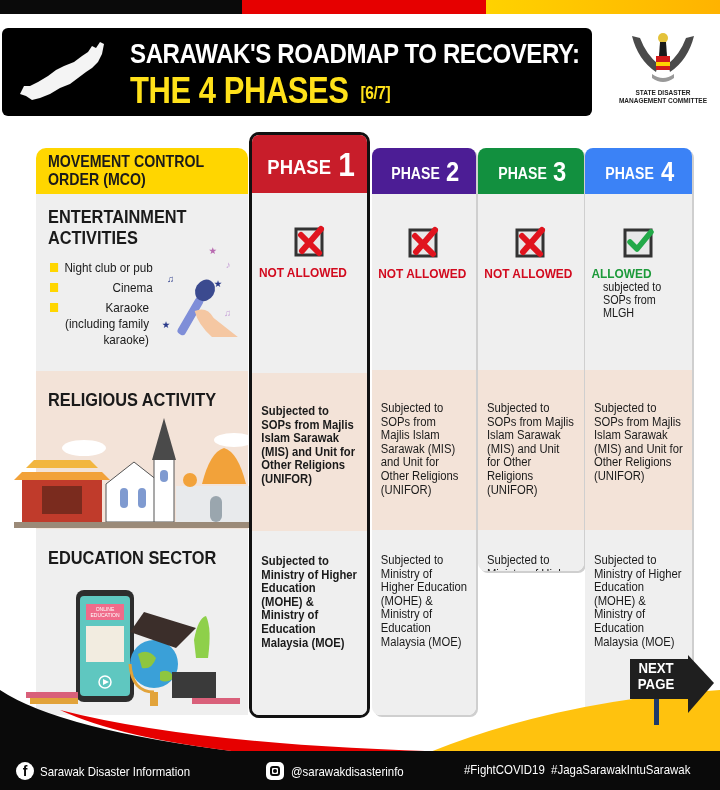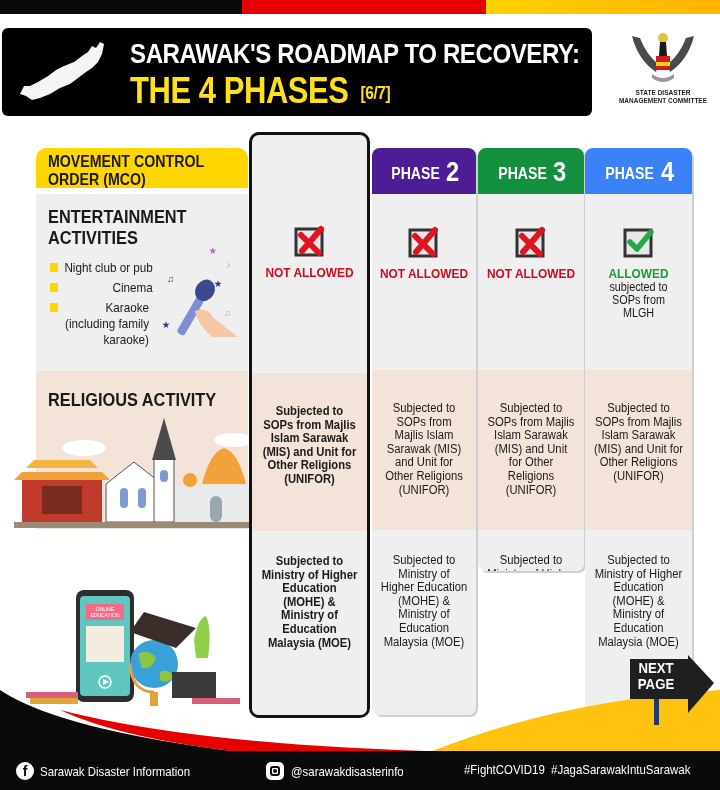--- a/index.html
+++ b/index.html
@@ -15,21 +15,21 @@
   .map-icon { position: absolute; left: 14px; top: 10px; width: 96px; height: 70px; }
   .title-line1 { position: absolute; left: 128px; top: 10px; color: #ffffff; font-weight: bold; font-size: 28px; letter-spacing: -0.5px; white-space: nowrap; transform: scaleX(0.86); transform-origin: left; }
   .title-line2 { position: absolute; left: 128px; top: 42px; color: #ffe11a; font-weight: bold; font-size: 36px; letter-spacing: -0.5px; white-space: nowrap; transform: scaleX(0.86); transform-origin: left; }
   .title-page { color: #ffe11a; font-size: 18px; margin-left: 14px; vertical-align: 4px; }
 
   .crest { position: absolute; left: 630px; top: 30px; width: 66px; height: 56px; }
   .crest-caption { position: absolute; left: 608px; top: 89px; width: 110px; text-align: center; font-size: 6.5px; font-weight: bold; color: #222; line-height: 8px; }
 
   
   .left-col { position: absolute; left: 36px; top: 148px; width: 212px; height: 567px; }
-  .mco-header { position: absolute; left: 0; top: 0; width: 212px; height: 40px; background: #ffd600; border-radius: 10px 10px 0 0; padding: 4px 0 0 12px; font-weight: bold; font-size: 16.5px; line-height: 18px; color: #1a1a1a; transform-origin: left; }
+  .mco-header { position: absolute; left: 0; top: 0; width: 212px; height: 46px; background: #ffd600; border-radius: 10px 10px 0 0; padding: 4px 0 0 12px; font-weight: bold; font-size: 16.5px; line-height: 18px; color: #1a1a1a; transform-origin: left; }
   .mco-header span { display: block; transform: scaleX(0.86); transform-origin: left; white-space: nowrap; }
   .row-bg { position: absolute; left: 0; width: 212px; }
   .row-ent { top: 46px; height: 177px; background: #efefef; }
   .row-rel { top: 223px; height: 158px; background: #f3e3d8; }
   .row-edu { top: 381px; height: 186px; background: #efefef; }
 
   .section-title { position: absolute; left: 12px; font-weight: bold; font-size: 19px; line-height: 21px; color: #1a1a1a; white-space: nowrap; transform: scaleX(0.86); transform-origin: left; }
   .bullets { position: absolute; left: 14px; top: 112px; list-style: none; text-align: right; }
   .bullets li { position: relative; padding-left: 16px; font-size: 13px; line-height: 16px; color: #1a1a1a; margin-bottom: 4px; transform: scaleX(0.9); transform-origin: left; }
   .bullets li::before { content: ""; position: absolute; left: 0; top: 3px; width: 9px; height: 9px; background: #ffd600; }
@@ -37,21 +37,21 @@
 
   .mic { position: absolute; left: 130px; top: 128px; width: 90px; height: 95px; }
   .temples { position: absolute; left: -22px; top: 275px; width: 258px; height: 110px; }
   .edu-illus { position: absolute; left: 36px; top: 441px; width: 210px; height: 127px; }
 
   
   .phase { position: absolute; }
   .phase-header { position: absolute; left: 0; top: 0; width: 100%; color: #fff; text-align: center; font-weight: bold; white-space: nowrap; }
   .phase-header .word { display: inline-block; font-size: 16px; transform: scaleX(0.88); }
   .phase-header .num { display: inline-block; font-size: 27px; margin-left: 2px; transform: scaleX(0.88); vertical-align: -2px; }
-  .cell { position: absolute; left: 0; width: 100%; text-align: center; color: #1a1a1a; }
+  .cell { position: absolute; left: 0; width: 100%; color: #1a1a1a; }
   .cell-ent { background: #efefef; }
   .cell-rel { background: #f3e3d8; }
   .cell-edu { background: #efefef; }
   .cell-text { font-size: 12.5px; line-height: 13.6px; display: block; padding: 0 4px; transform: scaleX(0.9); }
   .bold-text .cell-text { font-weight: bold; }
   .status { display: block; margin-top: 8px; font-weight: bold; font-size: 13.5px; transform: scaleX(0.88); }
   .status.no { color: #d20a1e; }
   .status.yes { color: #1c9a3a; }
   .status-note { display: block; font-size: 12px; line-height: 13px; transform: scaleX(0.9); }
   .check-box { display: block; margin: 0 auto; width: 34px; height: 34px; }
@@ -139,20 +139,23 @@
       <rect x="30" y="62" width="10" height="48" rx="4" fill="#7f8ed8" transform="rotate(30 35 86)"></rect>
       <ellipse cx="52" cy="56" rx="11" ry="13" fill="#3b4a8f" transform="rotate(30 52 56)"></ellipse>
       <path d="M40 80 Q54 74 62 88 L90 110 L60 110 Q44 96 40 80 Z" fill="#f5c7a2"></path>
     </svg>
   </div>
 
   <div class="row-bg row-rel">
     <div class="section-title" style="top:18px;">RELIGIOUS ACTIVITY</div>
   </div>
 
+  <div class="row-bg row-edu">
+    <div class="section-title" style="top:18px;">EDUCATION SECTOR</div>
+  </div>
 </div>
 
 <svg class="temples" style="left:14px;top:418px;width:258px;height:112px;" viewBox="0 0 258 112">
   <ellipse cx="70" cy="30" rx="22" ry="8" fill="#ffffff"></ellipse>
   <ellipse cx="220" cy="22" rx="20" ry="7" fill="#ffffff"></ellipse>
 
   <rect x="8" y="60" width="80" height="44" fill="#c03b2b"></rect>
   <path d="M0 62 L96 62 L88 54 L8 54 Z" fill="#f2a23a"></path>
   <path d="M12 50 L84 50 L76 42 L20 42 Z" fill="#f2b640"></path>
   <rect x="28" y="68" width="40" height="28" fill="#7a2b1e"></rect>
@@ -188,20 +191,23 @@
   <rect x="124" y="104" width="8" height="14" fill="#e2a33a"></rect>
   <path d="M118 24 L170 40 L150 60 L104 44 Z" fill="#3b2e2a"></path>
   <path d="M168 52 Q172 30 180 28 Q186 40 182 70 L170 70 Z" fill="#8ed04a"></path>
   <rect x="146" y="84" width="44" height="26" fill="#3a3a3a"></rect>
   <rect x="0" y="104" width="52" height="6" fill="#d9607a"></rect>
   <rect x="4" y="110" width="48" height="6" fill="#e2a33a"></rect>
   <rect x="166" y="110" width="48" height="6" fill="#d9607a"></rect>
 </svg>
 
 <div class="phase" id="p1">
+  <div class="phase-header">
+    <span class="word">PHASE</span><span class="num">1</span>
+  </div>
   <div class="cell cell-ent" style="top:58px;height:180px;padding-top:30px;">
     <svg class="check-box" viewBox="0 0 34 34">
       <rect x="3" y="6" width="26" height="26" fill="#e8e8e8" stroke="#333" stroke-width="3"></rect>
       <path d="M8 12 L26 30 M28 6 L9 28" stroke="#e0141e" stroke-width="6" stroke-linecap="round"></path>
     </svg>
     <span class="status no">NOT ALLOWED</span>
   </div>
   <div class="cell cell-rel bold-text" style="top:238px;height:158px;padding-top:32px;">
     <span class="cell-text">Subjected to SOPs from Majlis Islam Sarawak (MIS) and Unit for Other Religions (UNIFOR)</span>
   </div>

